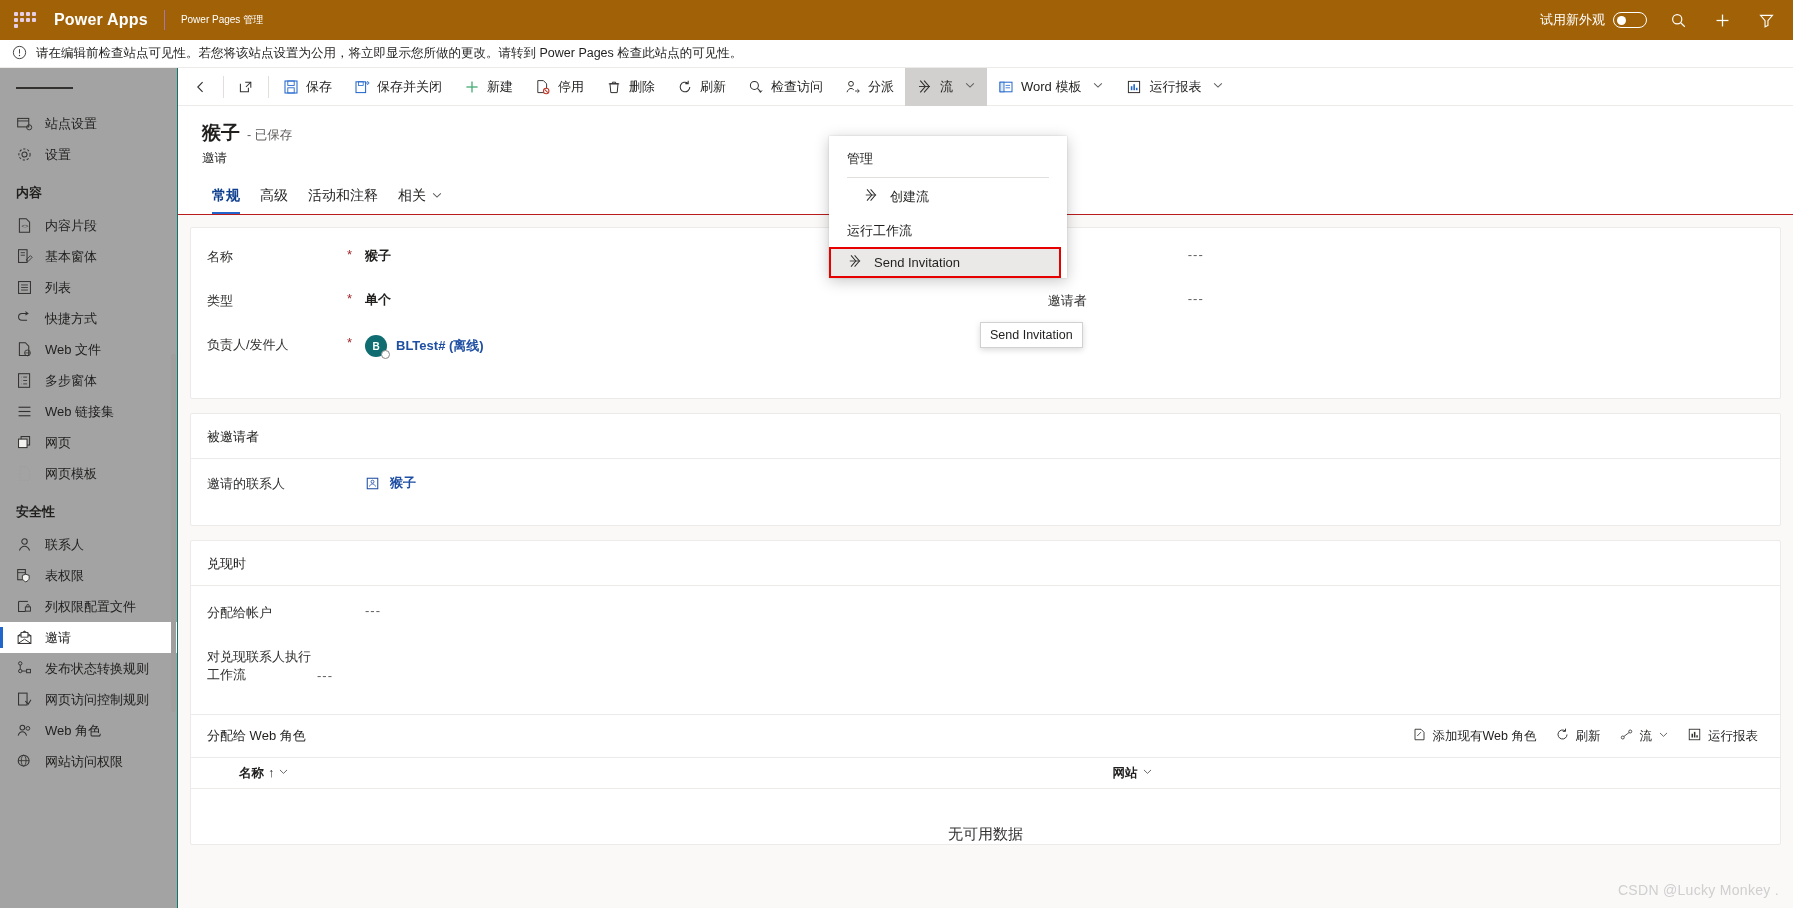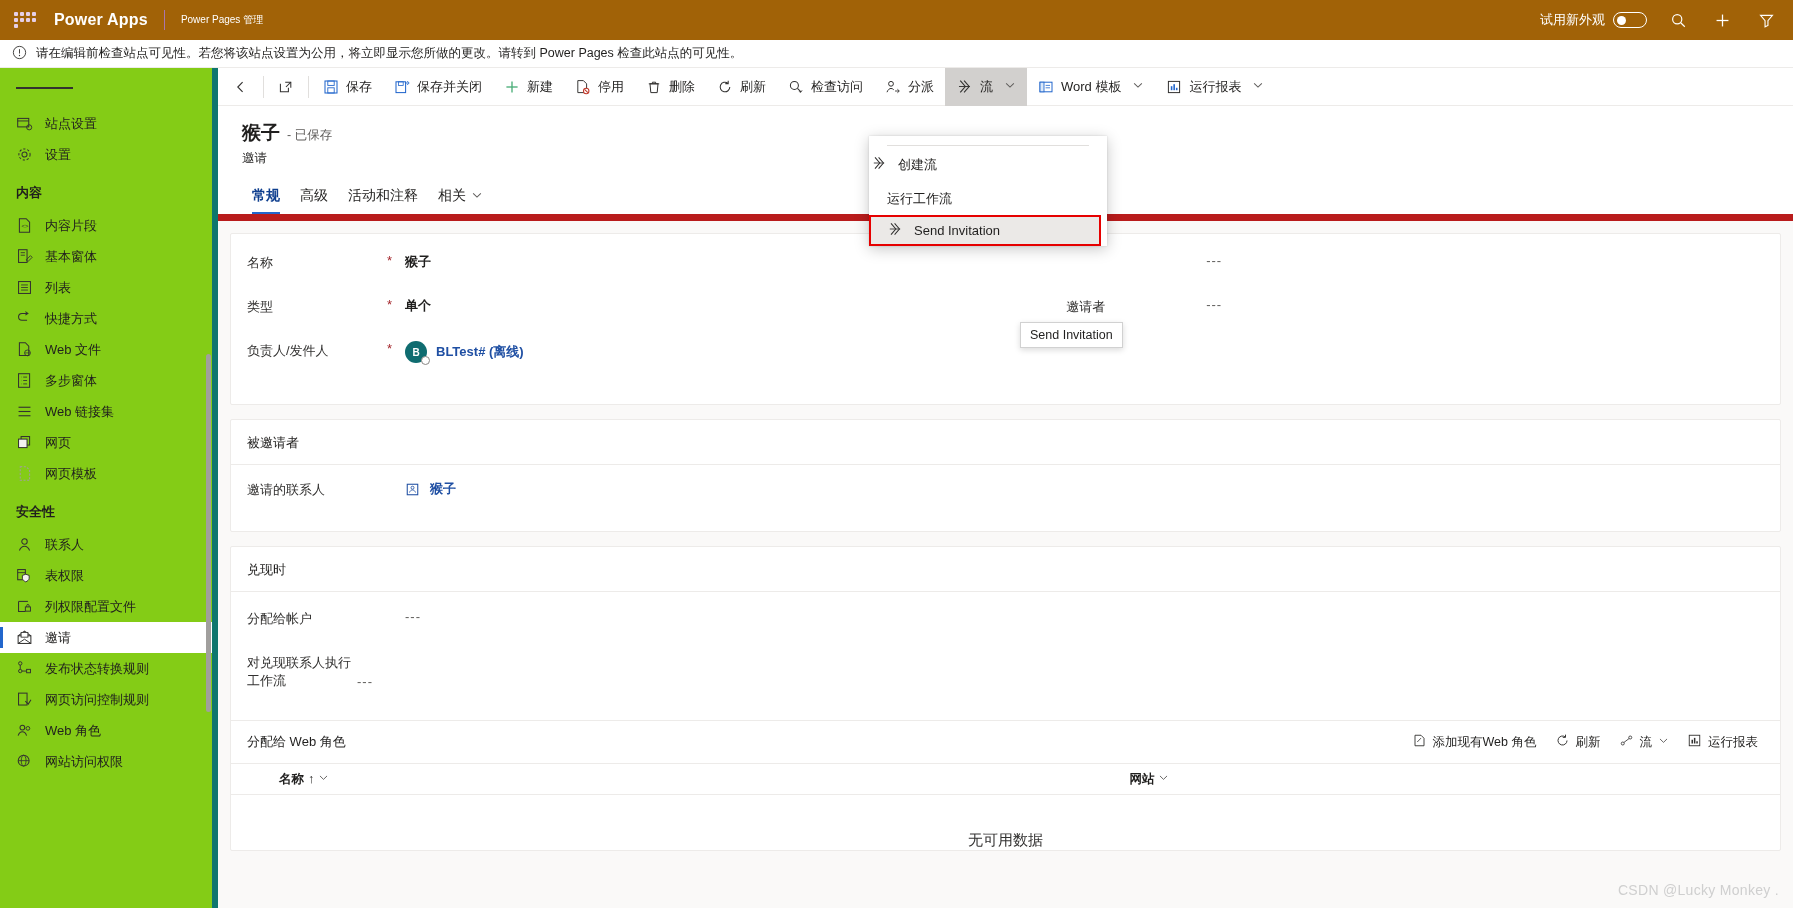--- a/index.html
+++ b/index.html
@@ -42,22 +42,22 @@
     display: flex; align-items: center; padding: 0 12px; gap: 9px;
     font-size: 12.5px; color: #201f1e;
   }
   .notif-ico { flex: none; }
 
   
   .body { display: flex; height: calc(908px - 40px - 28px); }
 
   
   .sidebar {
-    width: 218px; flex: none; background: #84cc16;
-    border-right: 6px solid #0f766e;
+    width: 178px; flex: none; background: #a3a3a3;
+    border-right: 1px solid #0f766e;
     position: relative; overflow: hidden;
   }
   .ham { height: 40px; display: flex; align-items: center; padding-left: 16px; cursor: pointer; }
   .ham span { display: block; width: 19px; height: 1.6px; background: #323130; margin: 2.4px 0; }
   .nav-group-title {
     font-size: 13px; font-weight: bold; color: #201f1e;
     padding: 14px 0 8px 16px;
   }
   .nav-item {
     height: 31px; display: flex; align-items: center; gap: 12px;
@@ -103,21 +103,21 @@
   .tabs { display: flex; align-items: center; gap: 0; padding-left: 24px; margin-top: 14px; }
   .tab {
     font-size: 14px; padding: 6px 10px 9px; color: #201f1e; cursor: pointer;
     position: relative; display: flex; align-items: center; gap: 5px; white-space: nowrap;
   }
   .tab.sel { color: #0f3f8f; font-weight: 600; }
   .tab.sel::after {
     content: ""; position: absolute; left: 10px; right: 10px; bottom: 0;
     height: 2.5px; background: #2266cc;
   }
-  .tabs-rule { border-bottom: 7px solid #b91c1c; }
+  .tabs-rule { border-bottom: 1px solid #b91c1c; }
 
   
   .canvas { background: #faf9f8; padding: 12px 12px 0 12px; height: calc(100% - 38px - 66px - 36px); overflow: hidden; }
   .card { background: #ffffff; border: 1px solid #edebe9; border-radius: 2px; }
   .card.p1 { padding: 18px 16px 20px; margin-bottom: 14px; }
 
   .frow { display: flex; align-items: flex-start; min-height: 44px; }
   .fcol { display: flex; align-items: flex-start; }
   .flabel { width: 140px; font-size: 13px; color: #323130; padding-top: 2px; line-height: 18px; }
   .req { color: #a4262c; font-size: 13px; width: 18px; flex: none; padding-top: 1px; text-align: left; }
@@ -157,21 +157,21 @@
   
   .flyout {
     position: absolute; left: 651px; top: 68px; width: 238px;
     background: #fff; box-shadow: 0 3px 14px rgba(0,0,0,.22), 0 0 2px rgba(0,0,0,.14);
     padding: 7px 0 0; z-index: 40;
   }
   .fly-head { font-size: 13px; color: #201f1e; padding: 7px 0 7px 18px; }
   .fly-rule { height: 1px; background: #e1dfdd; margin: 2px 18px 3px 18px; }
   .fly-item {
     display: flex; align-items: center; gap: 11px; height: 31px;
-    padding-left: 2px; font-size: 13px; color: #201f1e; cursor: pointer; white-space: nowrap;
+    padding-left: 34px; font-size: 13px; color: #201f1e; cursor: pointer; white-space: nowrap;
   }
   .fly-item.hl { background: #ebe9e7; border: 2px solid #e60000; margin: 0 6px 0 0; padding-left: 16px; }
   .tooltip {
     position: absolute; left: 802px; top: 254px;
     background: #fff; border: 1px solid #d1d1d1;
     box-shadow: 0 2px 6px rgba(0,0,0,.15);
     font-size: 12.5px; color: #201f1e; padding: 5px 9px; z-index: 60; white-space: nowrap;
   }
 
   .watermark {
@@ -774,20 +774,21 @@
                   </svg>
               </span>
             </div>
           </div>
 
           <div class="nodata">无可用数据</div>
         </div>
       </div>
 
       <div class="flyout">
+        <div class="fly-head">管理</div>
         <div class="fly-rule"></div>
         <div class="fly-item">
           <span>
             <svg width="16" height="16" viewBox="0 0 20 20">
                 <path d="M5 3l6 7-6 7" fill="none" stroke="#323130" stroke-width="1.3"></path>
                 <path d="M9.5 3l6 7-6 7" fill="none" stroke="#323130" stroke-width="1.3"></path>
                 <line x1="3.5" y1="10" x2="16.5" y2="10" stroke="#323130" stroke-width="1.1"></line>
               </svg>
           </span>
           <span>创建流</span>

